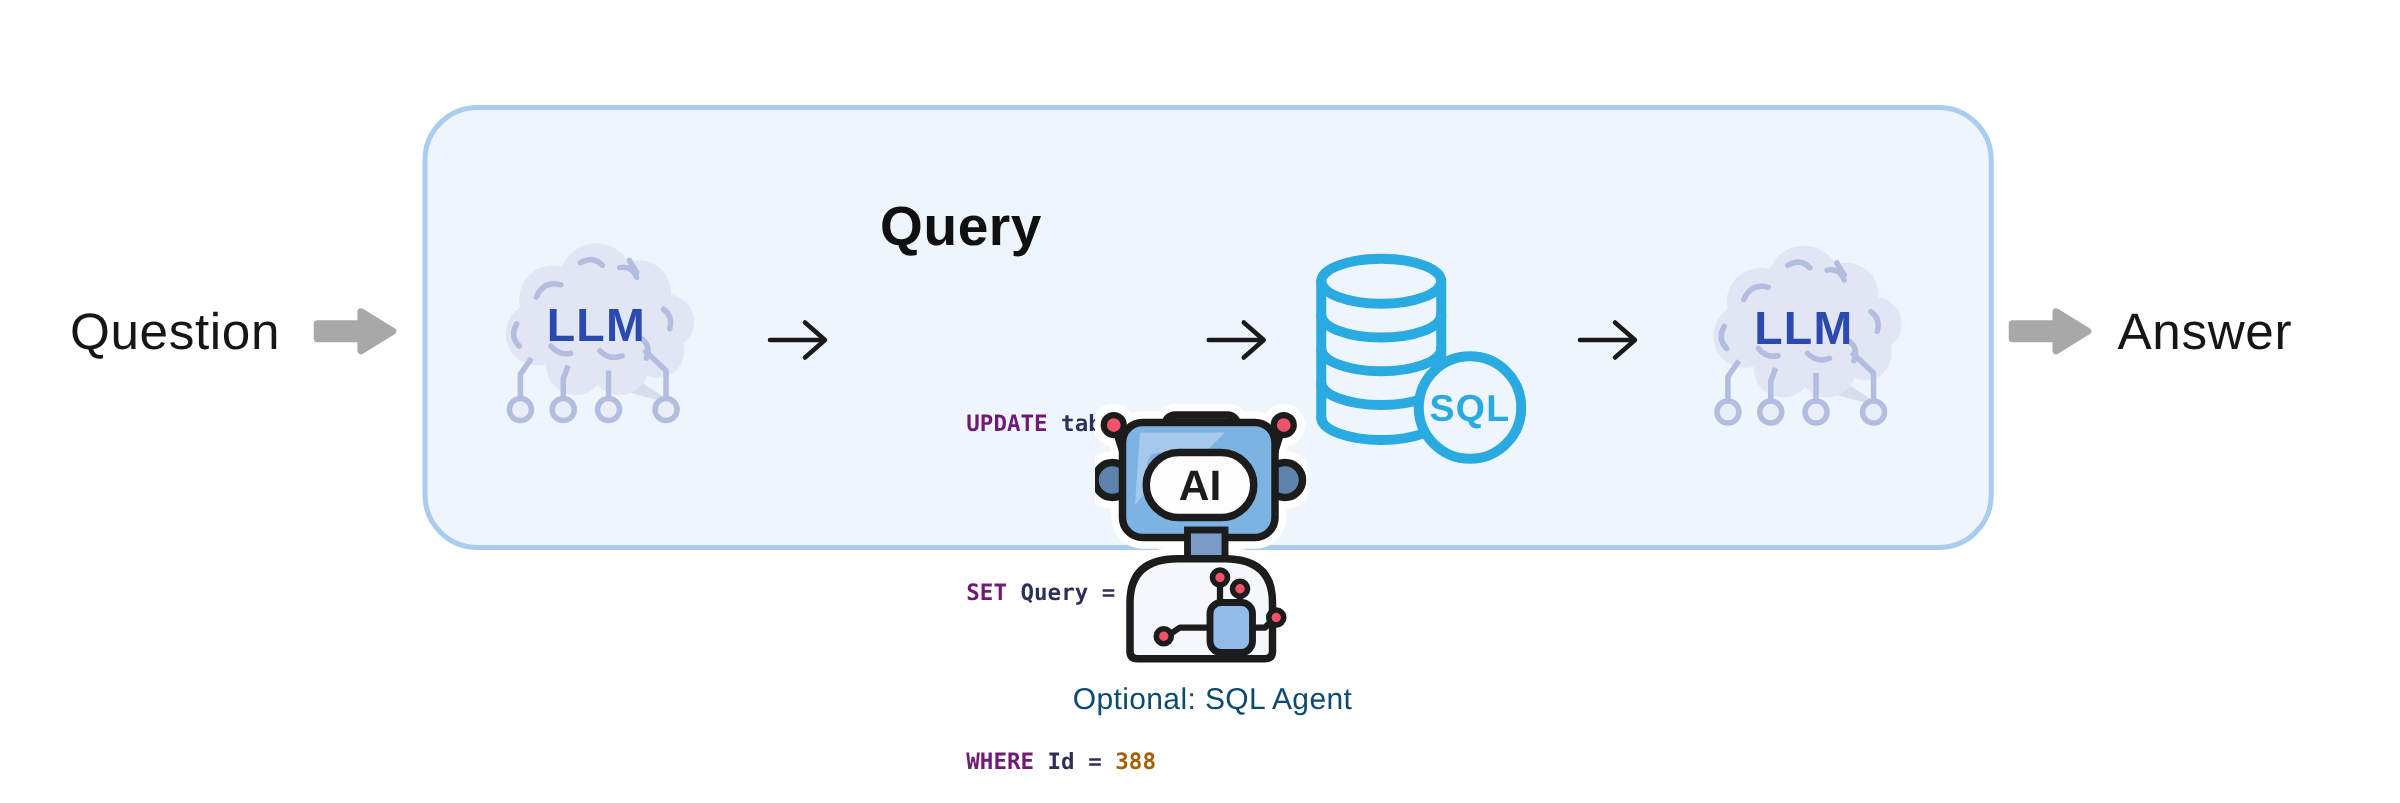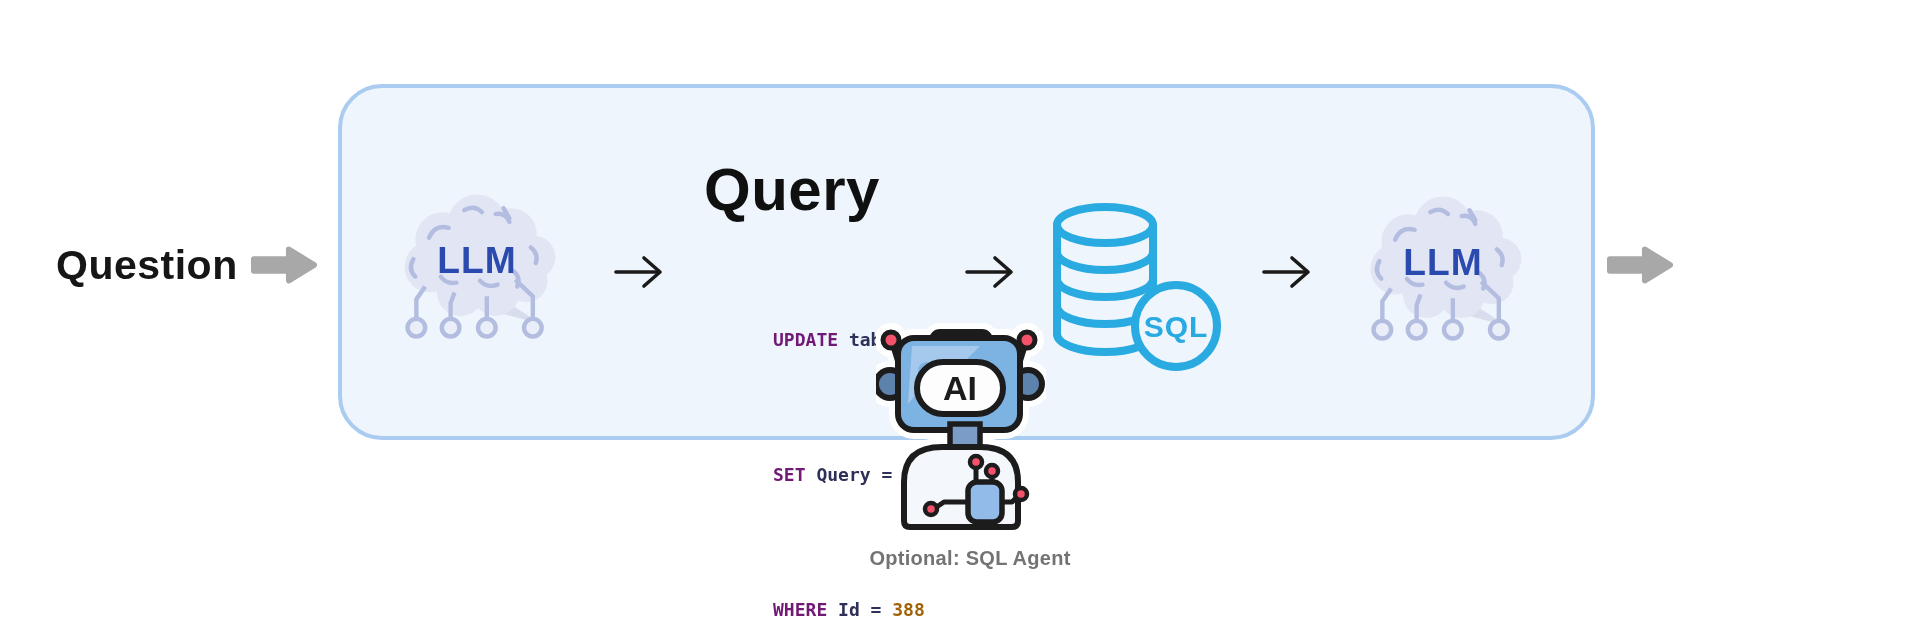--- a/index.html
+++ b/index.html
@@ -1,44 +1,44 @@
 <!DOCTYPE html>
 <html><head>
 <meta charset="utf-8">
 <style>
   html,body{margin:0;padding:0;background:#ffffff;}
   body{font-family:"Liberation Sans","DejaVu Sans",sans-serif;}
   .stage{position:relative;width:1920px;height:642px;background:#ffffff;overflow:hidden;}
   .abs{position:absolute;}
-  .big-label{font-size:41px;font-weight:bold;color:#161616;letter-spacing:.5px;line-height:1;}
+  .big-label{font-size:41px;font-weight:normal;color:#161616;letter-spacing:.5px;line-height:1;}
   .pipeline-box{left:338px;top:84px;width:1257px;height:356px;background:#eef5fc;
     border:4.5px solid #a9ccf0;border-radius:44px;box-sizing:border-box;}
   .question{left:56px;top:245px;}
   .answer{left:1694px;top:245px;}
   .garrow{width:68px;height:44px;}
   .garrow1{left:250px;top:243px;}
   .garrow2{left:1606px;top:243px;}
   .barrow{width:52px;height:38px;}
   .barrow1{left:613px;top:253px;}
   .barrow2{left:964px;top:253px;}
   .barrow3{left:1261px;top:253px;}
   .llm{width:186px;height:168px;}
   .llm1{left:386px;top:182px;}
   .llm2{left:1352px;top:184px;}
-  .query-title{left:704px;top:160px;font-size:60px;font-weight:bold;color:#101010;letter-spacing:.5px;line-height:1;}
+  .query-title{left:704px;top:160px;font-size:44px;font-weight:bold;color:#101010;letter-spacing:.5px;line-height:1;}
   .code{left:708px;top:245px;font-family:"DejaVu Sans Mono","Liberation Mono",monospace;
     font-size:18px;line-height:27px;font-weight:bold;white-space:pre;}
   .tok-kw{color:#701a75;}
   .tok-id{color:#2f3057;}
   .tok-str{color:#a3d08d;}
   .tok-num{color:#a16207;}
   .db{left:1048px;top:198px;width:175px;height:175px;}
   .robot{left:876px;top:320px;width:170px;height:212px;z-index:3;}
-  .caption{left:720px;top:548px;width:500px;text-align:center;font-size:20px;
-    font-weight:bold;color:#737373;letter-spacing:.3px;line-height:1;}
+  .caption{left:720px;top:548px;width:500px;text-align:center;font-size:24px;
+    font-weight:normal;color:#0c4a6e;letter-spacing:.3px;line-height:1;}
   .hidden-defs{position:absolute;width:0;height:0;overflow:hidden;}
 </style>
 </head>
 <body>
 
 <svg class="hidden-defs" aria-hidden="true">
   <defs>
     <symbol id="sym-llm" viewBox="0 0 190 170">
       <path d="M118,118 L158,144 L108,131 Z" fill="#d8ddee"></path>
       <g fill="#e2e6f4">
@@ -146,20 +146,21 @@
   </svg>
 
   <svg class="abs llm llm2" viewBox="0 0 190 170">
     <use href="#sym-llm"></use>
   </svg>
 
   <svg class="abs garrow garrow2" viewBox="0 0 70 44">
     <use href="#sym-garrow"></use>
   </svg>
 
+  <span class="abs big-label answer">Answer</span>
 
   <svg class="abs robot" viewBox="0 0 170 212">
     <g stroke="#ffffff" stroke-width="18" fill="#ffffff" stroke-linejoin="round" stroke-linecap="round">
       <path d="M18,28 L28,60 M148,28 L138,60"></path>
       <circle cx="15" cy="20" r="8"></circle>
         <circle cx="151" cy="20" r="8"></circle>
       <rect x="56" y="12" width="58" height="24" rx="8"></rect>
       <circle cx="14" cy="64" r="14"></circle>
         <circle cx="152" cy="64" r="14"></circle>
       <rect x="22" y="18" width="122" height="92" rx="16"></rect>

